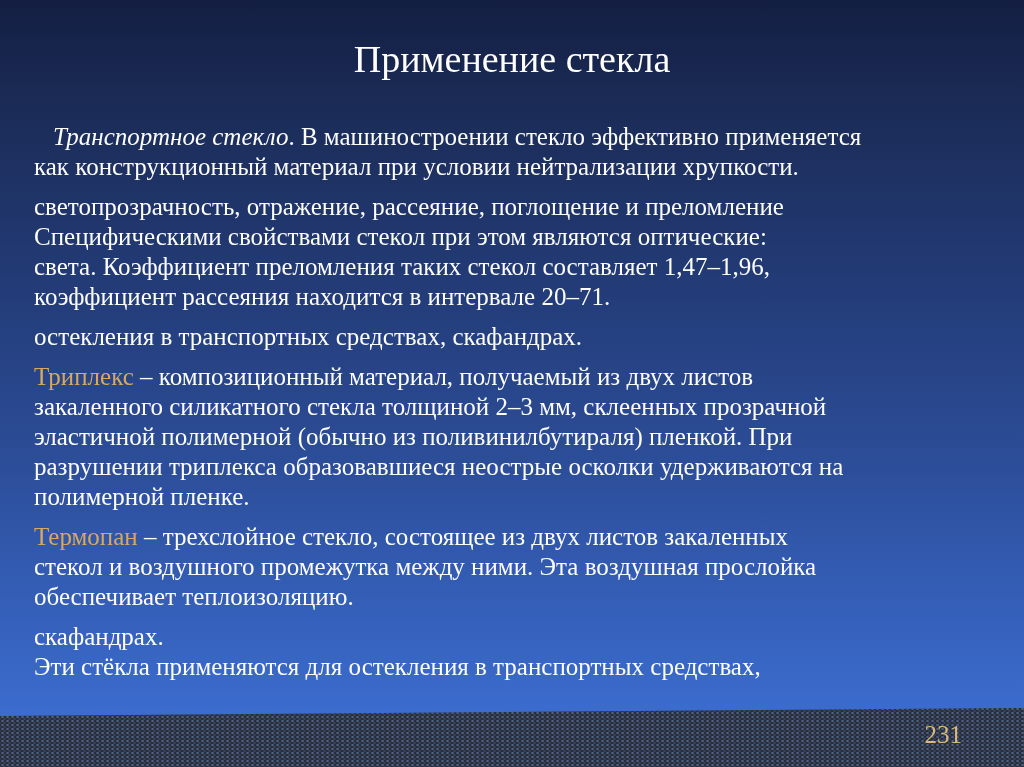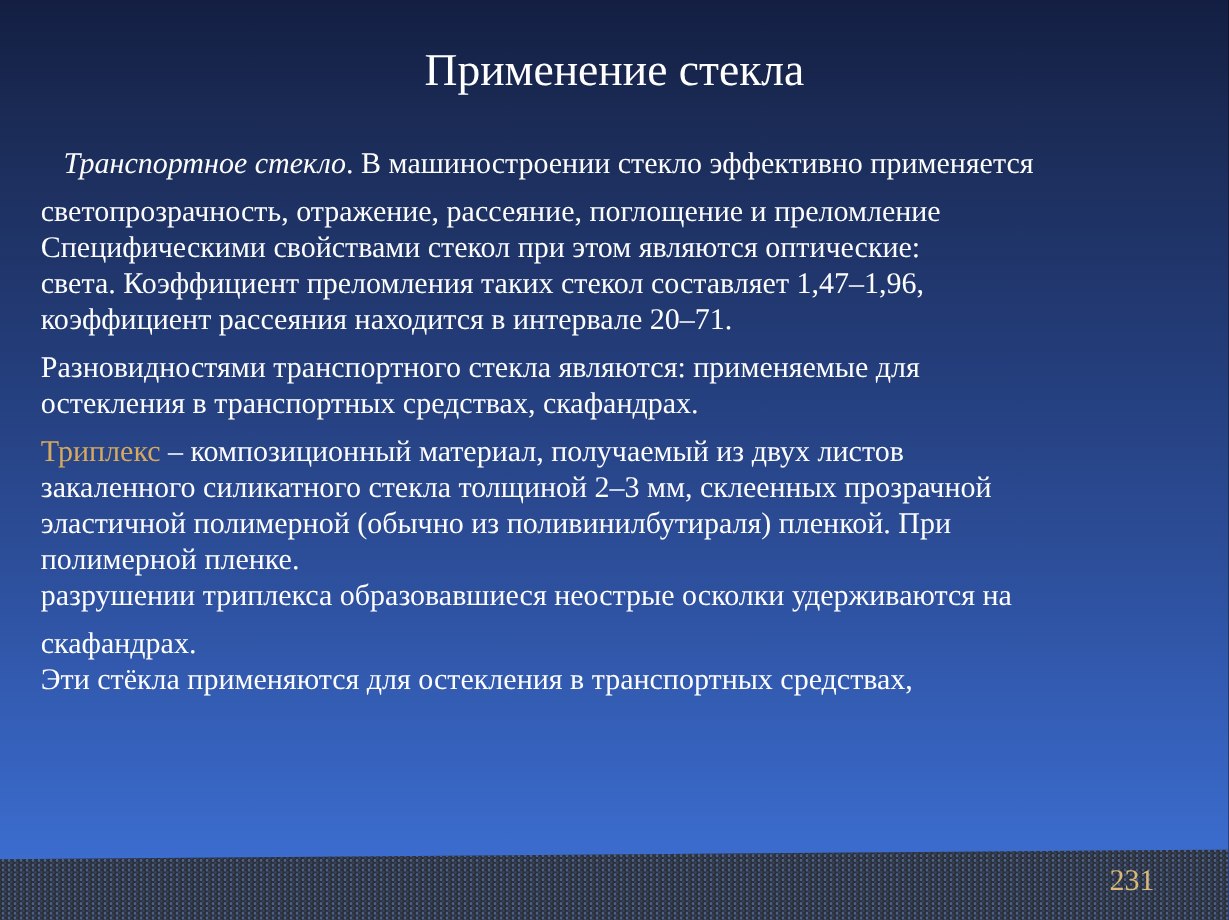--- a/index.html
+++ b/index.html
@@ -44,37 +44,42 @@
 </style>
 </head>
 <body>
 
 <div class="slide">
   <h1 class="title">Применение стекла</h1>
 
   <div class="slide-body" id="slide-body">
       <div class="paragraph">
         <div class="text-line indent"><span class="seg-italic">Транспортное стекло</span><span class="seg-normal">. В машиностроении стекло эффективно применяется</span></div>
+        <div class="text-line"><span class="seg-normal">как конструкционный материал при условии нейтрализации хрупкости.</span></div>
       </div>
       <div class="paragraph">
         <div class="text-line"><span class="seg-normal">светопрозрачность, отражение, рассеяние, поглощение и преломление</span></div>
         <div class="text-line"><span class="seg-normal">Специфическими свойствами стекол при этом являются оптические:</span></div>
         <div class="text-line"><span class="seg-normal">света. Коэффициент преломления таких стекол составляет 1,47–1,96,</span></div>
         <div class="text-line"><span class="seg-normal">коэффициент рассеяния находится в интервале 20–71.</span></div>
       </div>
       <div class="paragraph">
-        <div class="text-line"><span class="seg-normal">Разновидностями транспортного стекла являются: применяемые для</span></div>
         <div class="text-line"><span class="seg-normal">остекления в транспортных средствах, скафандрах.</span></div>
       </div>
       <div class="paragraph">
         <div class="text-line"><span class="seg-accent">Триплекс</span><span class="seg-normal"> – композиционный материал, получаемый из двух листов</span></div>
         <div class="text-line"><span class="seg-normal">закаленного силикатного стекла толщиной 2–3 мм, склеенных прозрачной</span></div>
         <div class="text-line"><span class="seg-normal">эластичной полимерной (обычно из поливинилбутираля) пленкой. При</span></div>
+        <div class="text-line"><span class="seg-normal">разрушении триплекса образовавшиеся неострые осколки удерживаются на</span></div>
         <div class="text-line"><span class="seg-normal">полимерной пленке.</span></div>
-        <div class="text-line"><span class="seg-normal">разрушении триплекса образовавшиеся неострые осколки удерживаются на</span></div>
+      </div>
+      <div class="paragraph">
+        <div class="text-line"><span class="seg-accent">Термопан</span><span class="seg-normal"> – трехслойное стекло, состоящее из двух листов закаленных</span></div>
+        <div class="text-line"><span class="seg-normal">стекол и воздушного промежутка между ними. Эта воздушная прослойка</span></div>
+        <div class="text-line"><span class="seg-normal">обеспечивает теплоизоляцию.</span></div>
       </div>
       <div class="paragraph">
         <div class="text-line"><span class="seg-normal">скафандрах.</span></div>
         <div class="text-line"><span class="seg-normal">Эти стёкла применяются для остекления в транспортных средствах,</span></div>
       </div>
     </div>
 
   <div class="footer-bar"></div>
 
   <div class="page-number">231</div>

